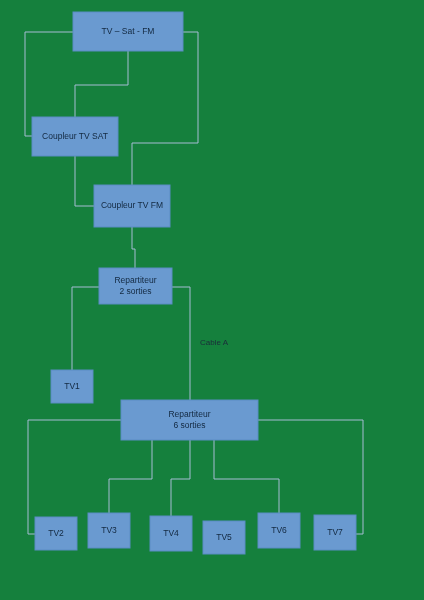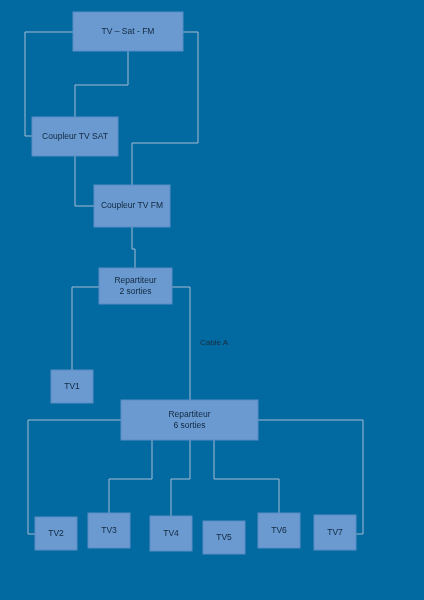--- a/index.html
+++ b/index.html
@@ -7,21 +7,21 @@
     padding: 0;
     background: #ffffff;
   }
   body {
     font-family: "Liberation Sans", sans-serif;
   }
   #diagram-canvas {
     position: relative;
     width: 424px;
     height: 600px;
-    background: #0369a1;
+    background: #15803d;
     overflow: hidden;
   }
   #diagram-canvas svg {
     position: absolute;
     top: 0;
     left: 0;
     width: 424px;
     height: 600px;
   }
   .node-rect {

